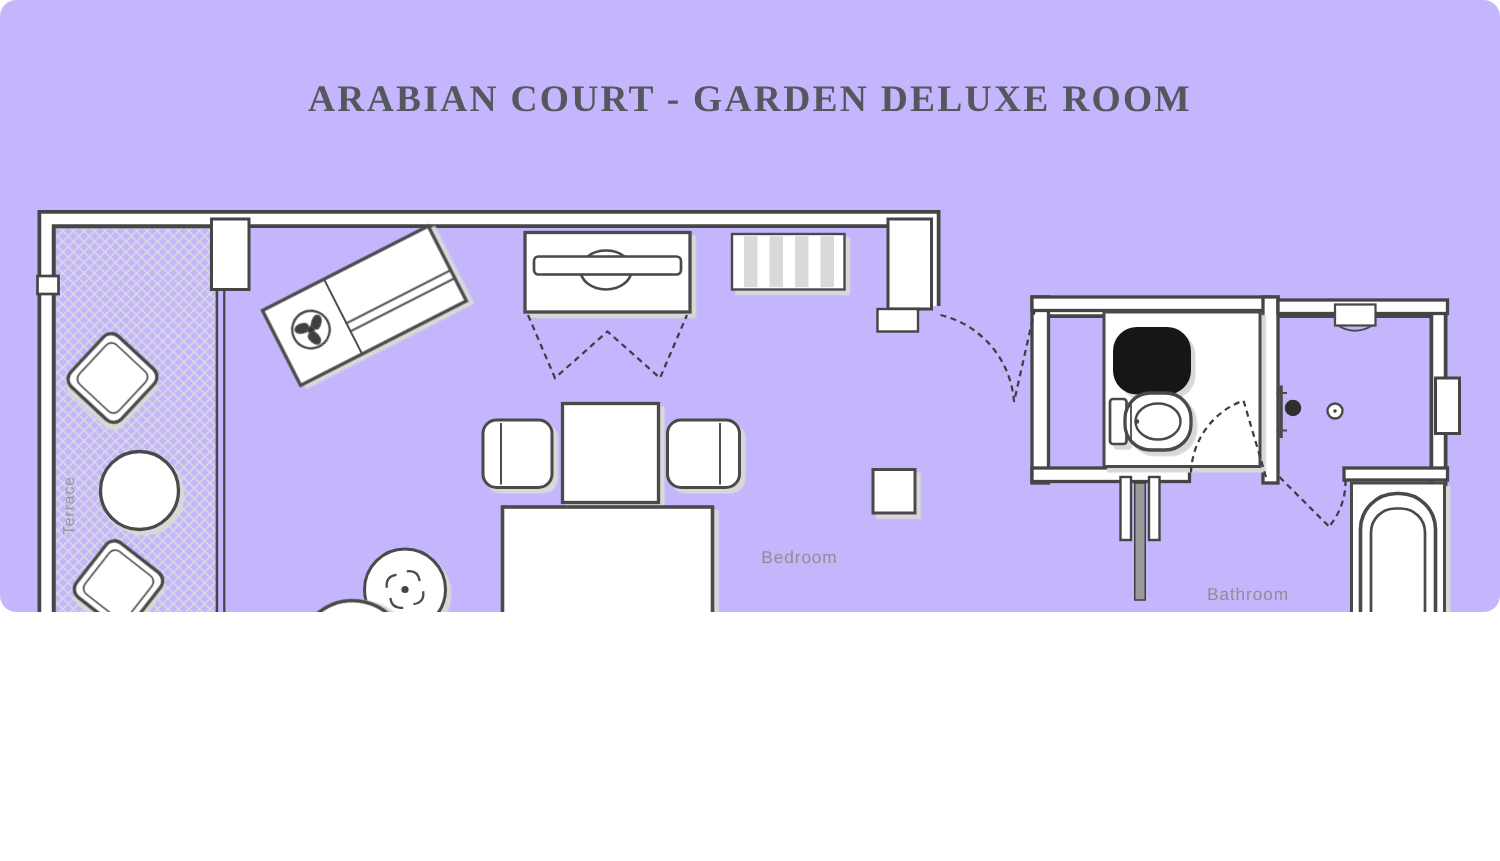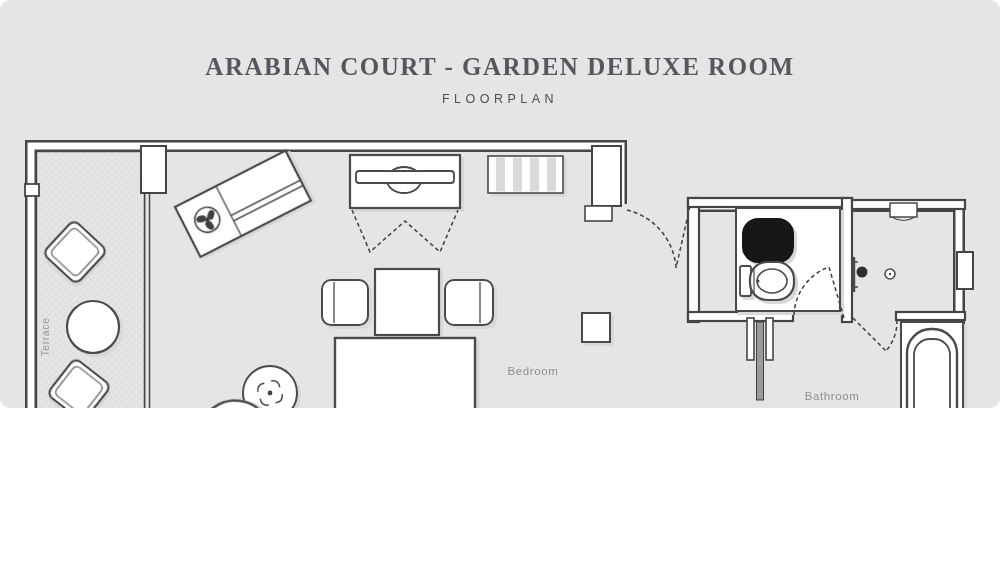--- a/index.html
+++ b/index.html
@@ -1,35 +1,34 @@
 <!DOCTYPE html>
 <html><head>
 <meta charset="utf-8">
 <style>
   html,body{margin:0;padding:0;background:#fff;}
-  #stage{position:relative;width:1000px;height:408px;background:#e5e5e5;overflow:hidden;
+  #stage{position:relative;width:1000px;height:408px;background:#c4b5fd;overflow:hidden;
          font-family:"Liberation Sans",sans-serif;border-radius:11px;}
   #plan-title{position:absolute;top:53px;left:0;width:100%;text-align:center;
     font-family:"Liberation Serif",serif;font-weight:700;font-size:25px;
     letter-spacing:1.5px;color:#54575d;}
   #plan-subtitle{position:absolute;top:92px;left:0;width:100%;text-align:center;
     font-size:12.5px;letter-spacing:4.5px;color:#4d4d4d;}
   svg{position:absolute;top:0;left:0;}
   .shd{filter:drop-shadow(3px 3px 0px #d8d8d8);}
   .lbl{font-family:"Liberation Sans",sans-serif;font-size:11.5px;fill:#8f8f8f;letter-spacing:0.6px;}
   .lblv{font-family:"Liberation Sans",sans-serif;font-size:10.5px;fill:#9a9a9a;letter-spacing:0.6px;}
   .dash{fill:none;stroke:#3f3f3f;stroke-width:1.5;stroke-dasharray:4 3;}
 </style>
 </head>
 <body>
 
 <div id="stage">
 
   <div id="plan-title">ARABIAN COURT - GARDEN DELUXE ROOM</div>
-  <div id="plan-subtitle">FLOORPLAN</div>
 
   <svg width="1000" height="574" viewBox="0 0 1000 574">
     <defs>
       <pattern id="hatch" width="7" height="7" patternUnits="userSpaceOnUse">
         <path d="M0,0 L7,7 M7,0 L0,7" stroke="#dcdcdc" stroke-width="1" fill="none"></path>
       </pattern>
       <g id="fan">
         <circle r="12.5" fill="#fff" stroke="#4a4a4a" stroke-width="1.6"></circle>
         <g fill="#3f3f3f">
           <path d="M1.5,-2.5 C7,-11 13,-5 6.5,0.5 C4,2.5 2,1.5 1.5,-2.5 Z"></path>

